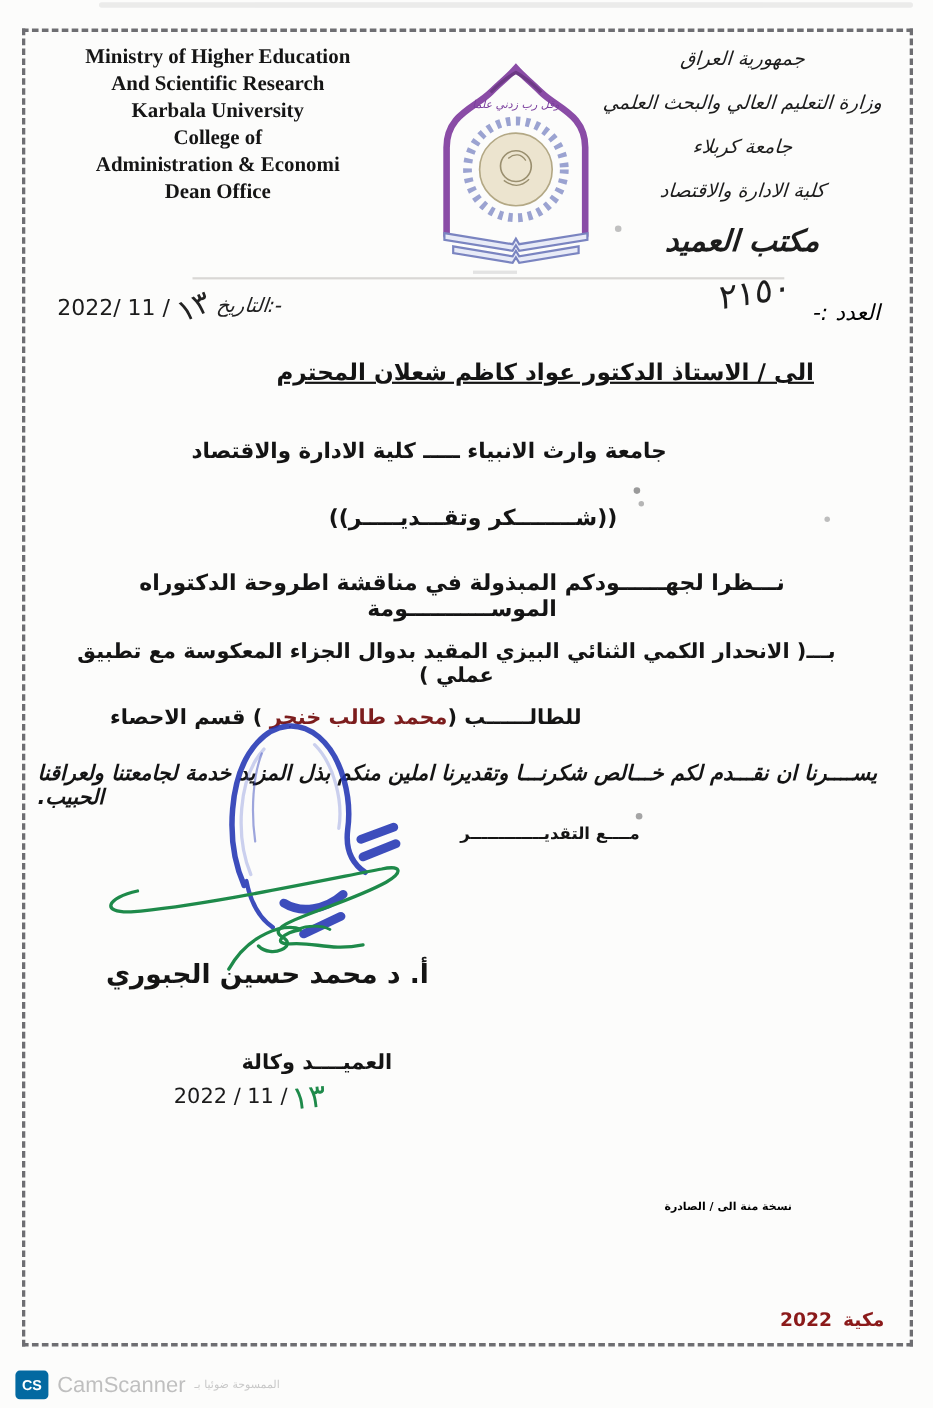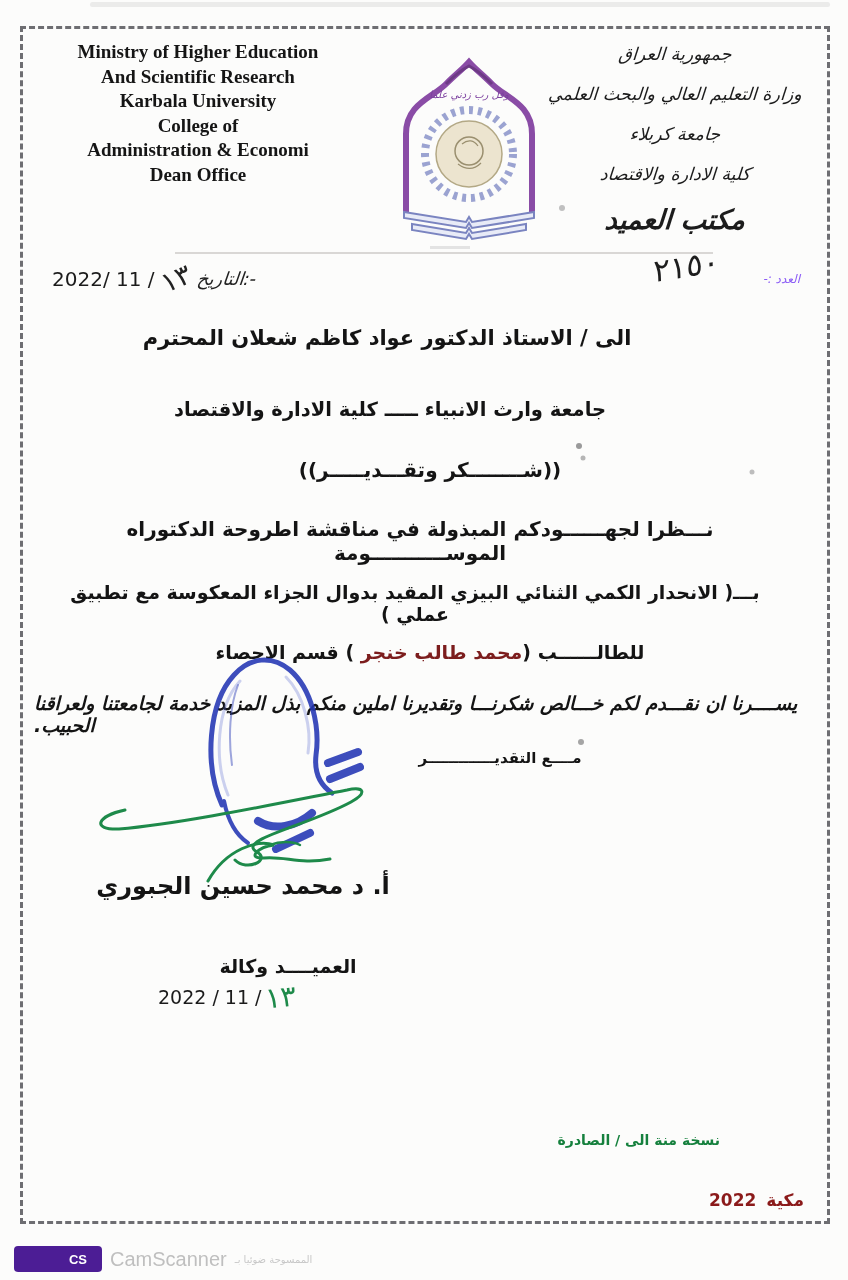--- a/index.html
+++ b/index.html
@@ -29,57 +29,57 @@
     color:#1c1c1c;font-style:italic;
   }
   .hdr-arabic .line{font-size:17.5px;margin-bottom:20px;transform:skewX(-4deg);}
   .hdr-arabic .office{font-size:27px;font-weight:700;margin-top:6px;transform:skewX(-4deg);}
 
   .logo-wrap{left:386px;top:56px;width:166px;height:188px;}
 
   .hdr-rule{left:175px;top:252px;width:538px;height:2px;background:#d9d7d5;}
 
   
-  .ref-number{right:48px;top:272px;direction:rtl;font-size:12px;font-weight:400;font-style:italic;color:#8b5cf6;}
+  .ref-number{right:48px;top:272px;direction:rtl;font-size:20px;font-weight:400;font-style:italic;color:#000000;}
   .ref-number-value{right:128px;top:248px;font-size:31px;color:#1d1d1d;transform:rotate(-9deg) skewX(-8deg);letter-spacing:3px;}
   .date-row{left:52px;top:262px;display:flex;align-items:center;gap:4px;}
   .date-printed{font-size:20px;font-weight:400;color:#1b1b1b;font-family:"DejaVu Sans",sans-serif;}
   .date-day-hand{font-size:28px;color:#222;transform:rotate(-24deg);display:inline-block;margin:0 2px;}
   .date-label{font-size:18px;font-style:italic;color:#222;transform:skewX(-6deg);}
 
   
   .body-line{direction:rtl;color:#141414;font-weight:700;}
-  .to-line{left:47px;top:326px;width:680px;text-align:center;font-size:21px;}
+  .to-line{left:60px;top:326px;width:680px;text-align:right;font-size:21px;text-decoration:underline;}
   .univ-line{left:60px;top:398px;width:660px;text-align:center;font-size:19.5px;}
   .subject-line{left:150px;top:458px;width:560px;text-align:center;font-size:20px;}
   .para1{left:70px;top:517px;width:700px;text-align:center;font-size:20px;}
   .thesis-line{left:50px;top:581px;width:730px;text-align:center;font-size:19px;}
-  .student-line{left:100px;top:641px;width:660px;text-align:center;font-size:19px;}
+  .student-line{left:100px;top:641px;width:660px;text-align:left;font-size:19px;}
   .student-name{color:#7c1d1d;}
   .thanks-line{left:34px;top:692px;width:782px;text-align:left;font-size:19px;font-style:italic;}
   .regards-line{left:330px;top:749px;width:340px;text-align:center;font-size:15px;}
 
   
   .stamp{left:158px;top:645px;width:210px;height:235px;}
   .swoosh{left:85px;top:772px;width:330px;height:110px;}
   .sig-scribble{left:200px;top:833px;width:140px;height:58px;}
   .sig-name{left:78px;top:872px;width:330px;font-size:24px;font-weight:700;direction:rtl;text-align:center;color:#141414;}
   .sig-title{left:188px;top:936px;width:200px;font-size:19px;font-weight:700;direction:rtl;text-align:center;color:#141414;margin-top:19px;}
   .sig-date{left:158px;top:980px;display:flex;align-items:center;gap:4px;}
   .sig-date-printed{font-size:19px;font-weight:400;color:#1b1b1b;}
   .sig-date-day{font-size:29px;color:#1e8a4a;transform:rotate(-6deg);letter-spacing:4px;font-weight:400;}
 
   
-  .copy-line{right:128px;top:1092px;font-size:14px;font-weight:700;direction:rtl;color:#15803d;margin-top:40px;}
+  .copy-line{right:128px;top:1092px;font-size:10px;font-weight:700;direction:rtl;color:#000000;}
   .year-stamp{right:44px;top:1190px;direction:rtl;font-size:17px;font-weight:700;color:#8b1a1a;display:flex;gap:10px;}
   .camscanner{left:14px;top:1246px;display:flex;align-items:center;gap:8px;}
   .cs-badge{
-    width:48px;height:26px;background:#4c1d95;color:#fff;border-radius:4px;
+    width:30px;height:26px;background:#0369a1;color:#fff;border-radius:4px;
     display:flex;align-items:center;justify-content:center;
-    font-family:"Liberation Sans",sans-serif;font-size:13px;font-weight:700;padding-left:40px;
+    font-family:"Liberation Sans",sans-serif;font-size:13px;font-weight:700;
   }
   .cs-name{font-family:"Liberation Sans",sans-serif;font-size:20px;color:#bfbfbf;}
   .cs-arabic{font-size:10px;color:#c8c8c8;direction:rtl;}
 
   .speckles{left:0;top:0;width:4px;height:4px;background:transparent;border-radius:50%;
     box-shadow:577px 444px 0 1px #9a9a9a, 581px 456px 0 0.5px #b5b5b5,
                579px 740px 0 1px #a5a5a5, 560px 206px 0 1px #c0c0c0,
                750px 470px 0 0.5px #bdbdbd;}
 </style>
 </head>

